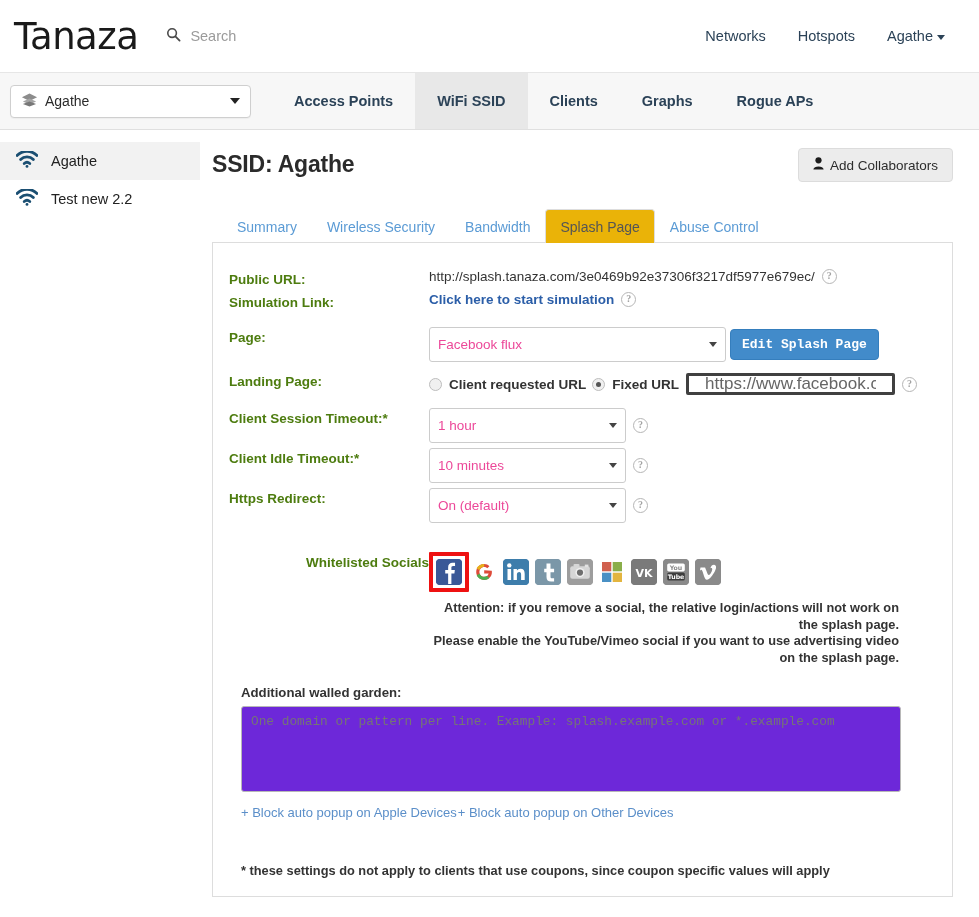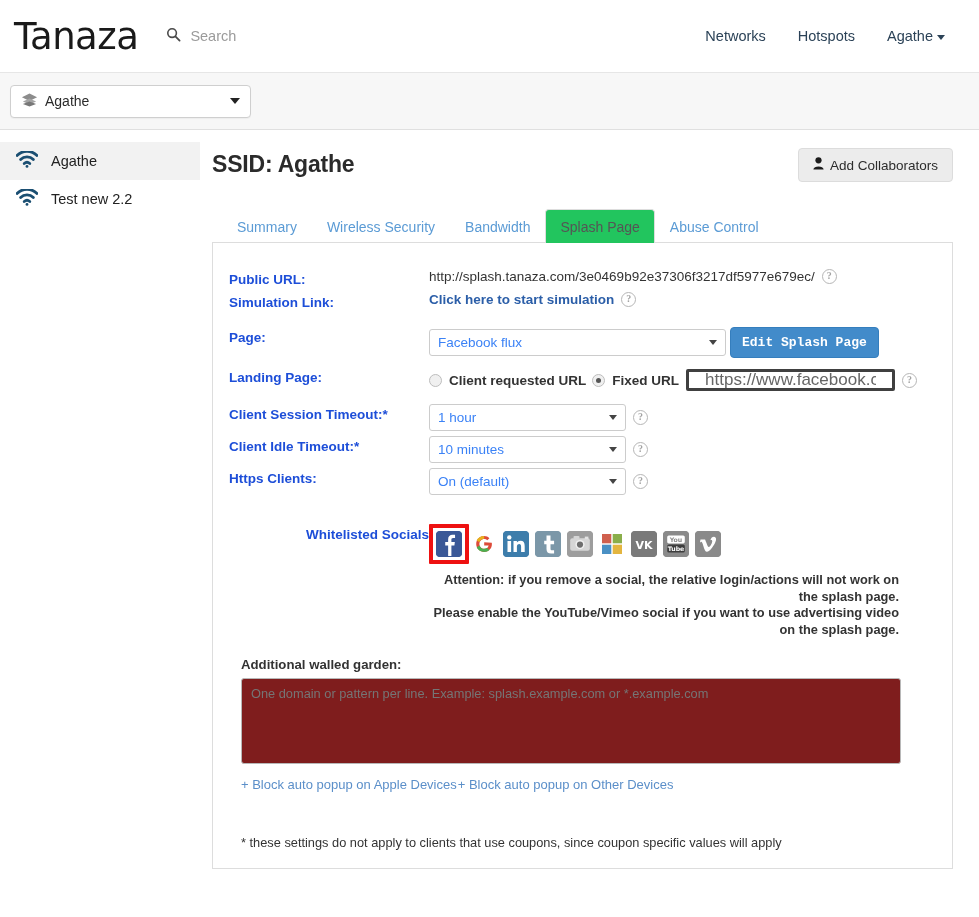--- a/index.html
+++ b/index.html
@@ -189,21 +189,21 @@
     color: #5b9bd5;
     text-decoration: none;
     border: 1px solid transparent;
     border-bottom: none;
     margin-bottom: -1px;
     white-space: nowrap;
     background: transparent;
   }
   .tab.active {
     color: #555;
-    background: #22c55e;
+    background: #eab308;
     border-color: #dddddd;
     border-radius: 4px 4px 0 0;
   }
 
   .panel {
     border: 1px solid #dddddd;
     border-top: none;
     background: #fff;
     padding: 26px 20px 18px 16px;
     min-height: 560px;
@@ -212,21 +212,21 @@
   
   .frow {
     display: flex;
     align-items: flex-start;
     margin-bottom: 5px;
   }
   .flabel {
     width: 200px;
     flex: none;
     font-size: 13.5px;
-    color: #1d4ed8;
+    color: #4d7c0f;
     font-weight: 700;
     padding-top: 3px;
   }
   .fctl { flex: 1; display: flex; align-items: center; gap: 7px; flex-wrap: wrap; }
   .plain-val { font-size: 13.5px; color: #333; }
   .link-blue {
     color: #2b5ea8;
     font-size: 13.5px;
     font-weight: 700;
     text-decoration: none;
@@ -239,29 +239,29 @@
     line-height: 12px;
     text-align: center;
     display: inline-block;
     flex: none;
     font-weight: 700;
     cursor: help;
     font-family: "Liberation Serif", serif;
   }
 
   .select-box {
-    height: 27px;
+    height: 35px;
     border: 1px solid #cccccc;
     border-radius: 3px;
     background: #fff;
     display: flex;
     align-items: center;
     padding: 0 8px;
     font-size: 13.5px;
-    color: #3b82f6;
+    color: #ec4899;
     position: relative;
   }
   .select-box .sel-val { flex: 1; white-space: nowrap; overflow: hidden; }
   .select-box .sel-caret {
     width:0;height:0;
     border-left: 4px solid transparent;
     border-right: 4px solid transparent;
     border-top: 5px solid #444;
     margin-left: 8px;
   }
@@ -363,40 +363,40 @@
     font-weight: 700;
     color: #333;
     margin: 19px 0 6px 12px;
   }
   .wg-area {
     margin-left: 12px;
     width: 660px;
     height: 86px;
     border: 1px solid #b8b8b8;
     border-radius: 3px;
-    background: #7f1d1d;
+    background: #6d28d9;
     padding: 7px 9px;
     font-size: 12.8px;
     color: #b3b3b3;
     resize: none;
-    font-family: Liberation Sans, sans-serif;
+    font-family: Liberation Mono, monospace;
     outline: none;
   }
   .blk-links { margin: 10px 0 0 12px; display: flex; gap: 1px; }
   .blk-link {
     color: #5b8fc9;
     font-size: 13px;
     text-decoration: none;
     width: fit-content;
   }
   .footnote {
     margin: 43px 0 0 12px;
     font-size: 12.8px;
     color: #333;
-    font-weight: 400;
+    font-weight: 700;
   }
 
   .apply-wrap {
     display: flex;
     justify-content: flex-end;
     padding: 16px 0 0 0;
   }
 </style>
 </head>
 <body>
@@ -426,20 +426,27 @@
       <svg width="17" height="16" viewBox="0 0 18 16">
         <polygon points="9,1 17,5 9,9 1,5" fill="#8c8c8c"></polygon>
         <polygon points="9,6.3 16,9.6 9,12.8 2,9.6" fill="#a5a5a5"></polygon>
         <polygon points="9,9.6 16,12.3 9,15 2,12.3" fill="#787878"></polygon>
       </svg>
     </span>
     <span class="netselect-label">Agathe</span>
     <span class="netselect-caret"></span>
   </div>
 
+  <div class="subnav">
+    <a class="subnav-item" href="#">Access Points</a>
+    <a class="subnav-item active" href="#">WiFi SSID</a>
+    <a class="subnav-item" href="#">Clients</a>
+    <a class="subnav-item" href="#">Graphs</a>
+    <a class="subnav-item" href="#">Rogue APs</a>
+  </div>
 </div>
 
 <div class="layout">
 
   <div class="sidebar">
     <a class="side-item active" href="#">
       <span class="wifi-ico">
         <svg width="22" height="17" viewBox="0 0 22 17">
           <path d="M1 4.5 A14 14 0 0 1 21 4.5" fill="none" stroke="#1b4f72" stroke-width="2.8" stroke-linecap="round"></path>
           <path d="M4.6 8.6 A9 9 0 0 1 17.4 8.6" fill="none" stroke="#1b4f72" stroke-width="2.8" stroke-linecap="round"></path>
@@ -548,21 +555,21 @@
         <div class="fctl">
           <div class="select-box sel-timeout">
             <span class="sel-val">10 minutes</span>
             <span class="sel-caret"></span>
           </div>
           <span class="help-ico">?</span>
         </div>
       </div>
 
       <div class="frow" style="margin-top:5px;">
-        <div class="flabel">Https Clients:</div>
+        <div class="flabel">Https Redirect:</div>
         <div class="fctl">
           <div class="select-box sel-timeout">
             <span class="sel-val">On (default)</span>
             <span class="sel-caret"></span>
           </div>
           <span class="help-ico">?</span>
         </div>
       </div>
 
       

